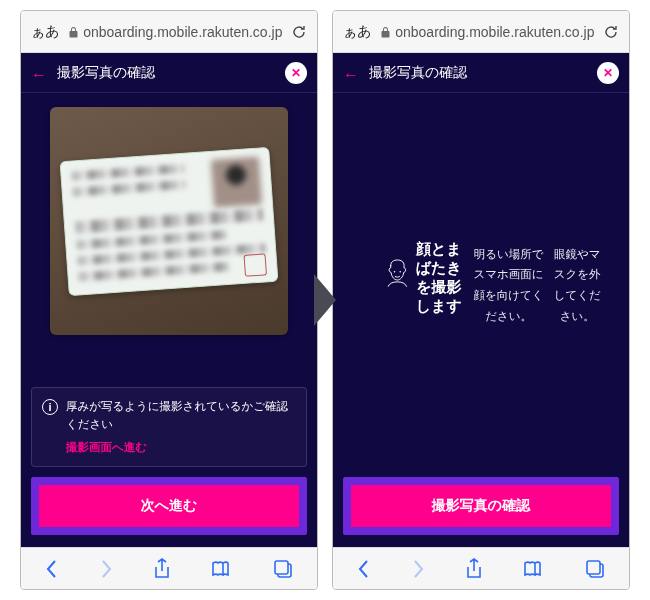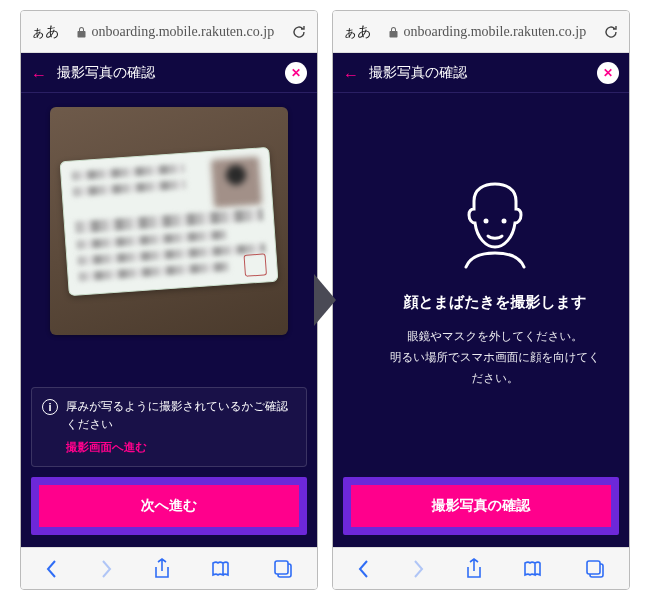--- a/index.html
+++ b/index.html
@@ -27,21 +27,20 @@
   .safari-top {
     height: 42px;
     display: flex;
     align-items: center;
     gap: 8px;
     padding: 0 10px;
     background: #f6f6f6;
     border-bottom: 1px solid #ddd;
     font-size: 13px;
     color: #333;
-    font-family: Liberation Serif, serif;
   }
   .safari-top .aa { font-size: 14px; color: #222; }
   .url-wrap {
     flex: 1;
     display: flex;
     align-items: center;
     justify-content: center;
     gap: 4px;
     color: #555;
     font-size: 14px;
@@ -143,21 +142,21 @@
     text-align: center;
     padding: 12px 0;
     font-size: 14px;
     font-weight: bold;
     border-radius: 2px;
   }
   
   .center-block {
     flex: 1;
     display: flex;
-    flex-direction: column;
+    flex-direction: row;
     align-items: center;
     justify-content: center;
     padding: 0 24px;
     text-align: center;
     margin-left: 28px;
   }
   .face-icon { margin-bottom: 24px; }
   .headline { font-size: 15px; font-weight: bold; margin-bottom: 14px; }
   .subline { font-size: 11.5px; line-height: 1.8; opacity: .92; }
   
@@ -278,22 +277,22 @@
   <div class="content">
     <div class="center-block">
       <svg class="face-icon" width="78" height="88" viewBox="0 0 78 88">
         <path fill="none" stroke="#fff" stroke-width="3" stroke-linecap="round" d="M18 20c0-12 10-17 21-17s21 5 21 17v8c3 0 5 2 5 6 0 5-3 8-6 8-2 15-11 24-20 24S21 57 19 42c-3 0-6-3-6-8 0-4 2-6 5-6v-8z"></path>
         <circle cx="30" cy="40" r="2.5" fill="#fff"></circle>
           <circle cx="48" cy="40" r="2.5" fill="#fff"></circle>
         <path fill="none" stroke="#fff" stroke-width="3" stroke-linecap="round" d="M32 55c3 3 11 3 14 0"></path>
         <path fill="none" stroke="#fff" stroke-width="3" stroke-linecap="round" d="M10 86c4-10 15-14 29-14s25 4 29 14"></path>
       </svg>
       <div class="headline">顔とまばたきを撮影します</div>
+      <div class="subline">明るい場所でスマホ画面に顔を向けてください。</div>
       <div class="subline">眼鏡やマスクを外してください。</div>
-      <div class="subline">明るい場所でスマホ画面に顔を向けてください。</div>
     </div>
 
     <div class="cta-wrap">
       <div class="cta">撮影写真の確認</div>
     </div>
   </div>
 
   <div class="safari-bottom">
     <svg width="14" height="20">
         <path fill="none" stroke="#2f6df6" stroke-width="2" d="M10 2 3 10l7 8"></path>

